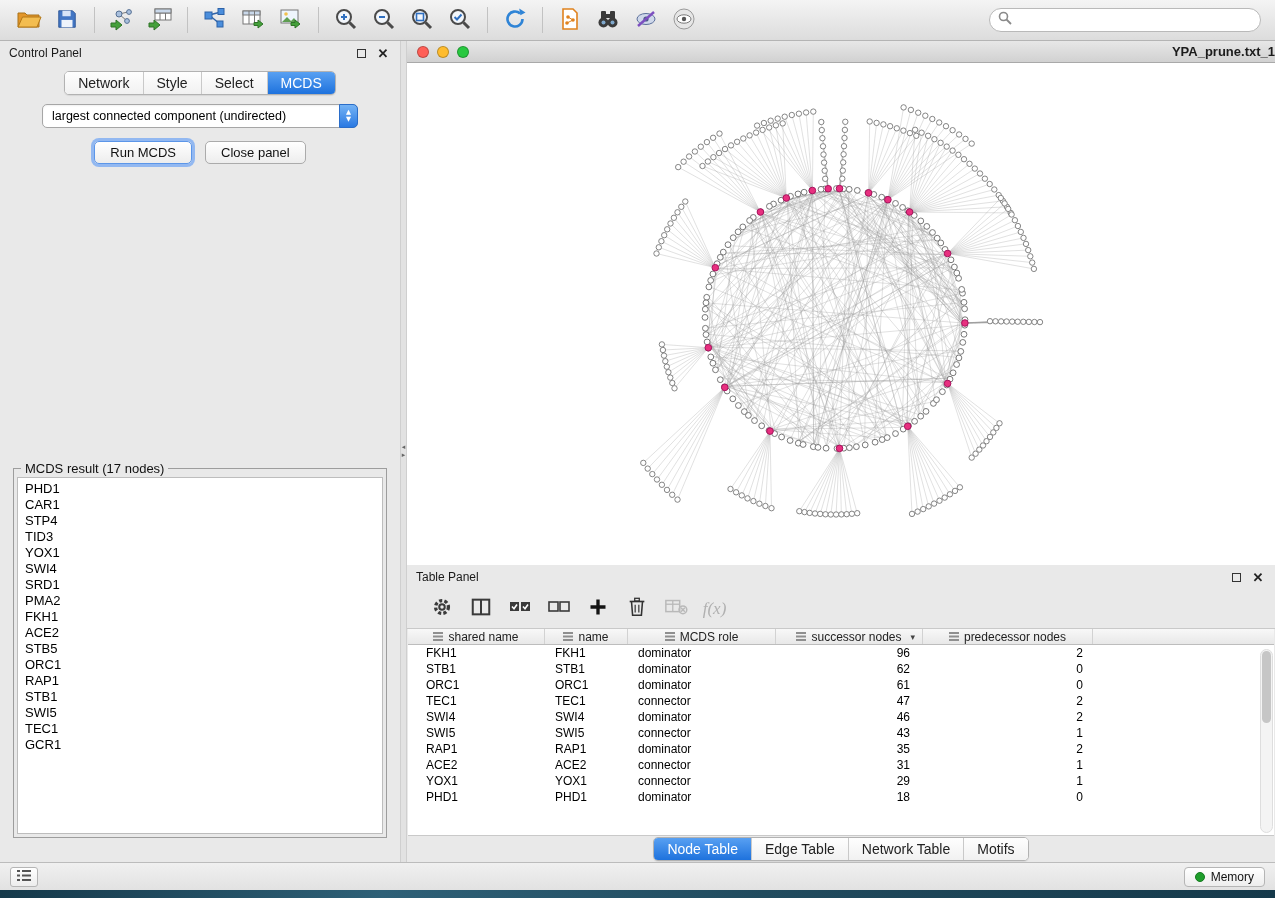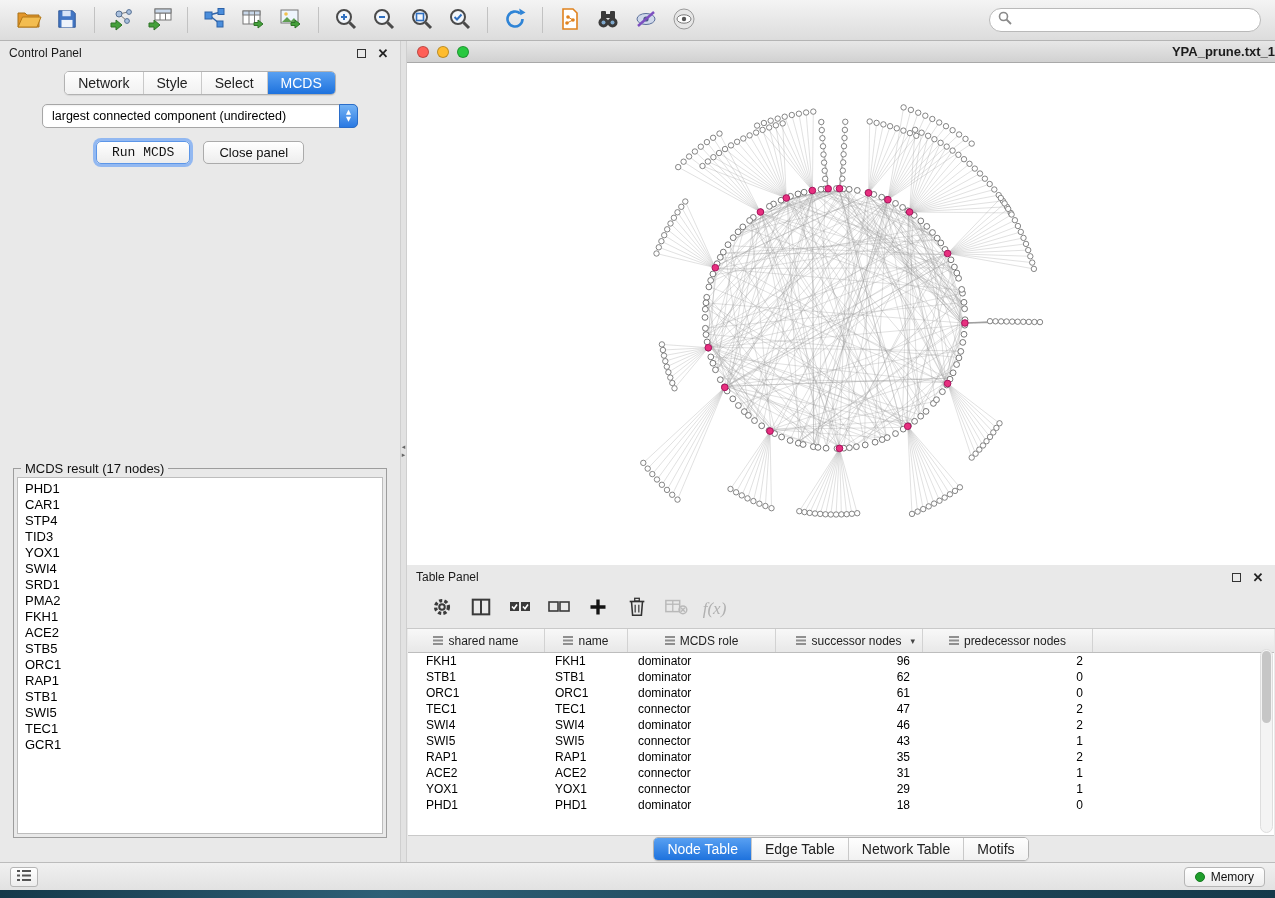--- a/index.html
+++ b/index.html
@@ -34,21 +34,21 @@
   .seg-item:last-child{border-right:none;}
   .seg-item.active{background:linear-gradient(#58a0f2,#1e72dd);color:#fff;}
   .cp-opt-label{text-align:center;font-size:13px;margin-top:22px;color:#000;}
   .combo{width:316px;height:24px;margin:9px auto 0;background:#fff;border:1px solid #a6a6a6;border-radius:5px;position:relative;
     display:flex;align-items:center;font-size:12.5px;padding:0 24px 0 9px;box-shadow:inset 0 1px 2px rgba(0,0,0,.06);cursor:pointer;}
   .combo-stepper{position:absolute;right:-1px;top:-1px;bottom:-1px;width:19px;border-radius:0 5px 5px 0;
     background:linear-gradient(#74b3f5,#2a79e2);border:1px solid #2a6dc9;display:flex;flex-direction:column;align-items:center;justify-content:center;color:#fff;}
   .combo-stepper span{font-size:6.5px;line-height:7px;font-family:"DejaVu Sans",sans-serif;}
   .cp-buttons{display:flex;justify-content:center;gap:13px;margin-top:13px;}
   .btn{font-size:13px;padding:3px 15px;background:linear-gradient(#ffffff,#ededed);border:1px solid #ababab;border-radius:5px;color:#111;cursor:pointer;}
-  .btn.focus-ring{box-shadow:0 0 0 3px rgba(88,152,246,.6);border-color:#5c96e8;font-family:Liberation Mono, monospace;}
+  .btn.focus-ring{box-shadow:0 0 0 3px rgba(88,152,246,.6);border-color:#5c96e8;}
   .cp-spacer{flex:1;}
   .result-group{margin:0 13px 24px;height:370px;border:1px solid #9d9d9d;position:relative;background:#e9e9e9;padding:8px 3px 3px;flex:0 0 auto;}
   .result-legend{position:absolute;top:-8px;left:7px;background:#e9e9e9;padding:0 4px;font-size:13px;color:#111;}
   .result-list{background:#fff;border:1px solid #bdbdbd;height:100%;overflow:hidden;padding:3px 0 0 7px;}
   .result-item{font-size:13px;line-height:16px;color:#000;cursor:default;}
 
   
   .splitter{width:7px;background:#e2e2e2;border-left:1px solid #cfcfcf;border-right:1px solid #cfcfcf;position:relative;flex:0 0 auto;cursor:col-resize;}
   .splitter-handle{position:absolute;top:402px;left:0;right:0;text-align:center;font-size:7px;color:#666;line-height:8px;font-family:"DejaVu Sans",sans-serif;}
 
@@ -65,21 +65,21 @@
   .net-canvas{flex:1;background:#fff;position:relative;}
   .net-canvas svg{position:absolute;left:0;top:0;width:100%;height:100%;}
 
   
   .table-panel{flex:1;display:flex;flex-direction:column;background:#e9e9e9;min-height:0;}
   .tp-toolbar{height:40px;background:#e9e9e9;border-bottom:1px solid #c9c9c9;display:flex;align-items:center;padding:0 16px;gap:2px;flex:0 0 auto;}
   .tp-btn{width:37px;height:30px;border:none;background:transparent;display:flex;align-items:center;justify-content:center;cursor:pointer;}
   .fx{font-family:"Liberation Serif",serif;font-style:italic;font-size:17px;color:#b0b0b0;}
   .table-region{flex:1;background:#fff;position:relative;overflow:hidden;border-bottom:1px solid #c9c9c9;margin:0 1px;}
   .thead,.trow{display:grid;grid-template-columns:137px 83px 148px 147px 170px 1fr;}
-  .thead{background:linear-gradient(#f8f8f8,#e8e8e8);border-bottom:1px solid #bdbdbd;height:24px;}
+  .thead{background:linear-gradient(#f8f8f8,#e8e8e8);border-bottom:1px solid #bdbdbd;height:16px;}
   .th{font-size:12px;color:#222;display:flex;align-items:center;justify-content:center;gap:5px;border-right:1px solid #d2d2d2;position:relative;cursor:pointer;white-space:nowrap;}
   .th .sort-chevron{position:absolute;right:7px;font-size:9px;color:#444;}
   .trow{height:16px;cursor:default;}
   .tcell{font-size:12px;color:#000;line-height:16px;white-space:nowrap;overflow:hidden;}
   .tcell.c0{padding-left:18px;}
   .tcell.c1{padding-left:10px;}
   .tcell.c2{padding-left:10px;}
   .tcell.c3{text-align:right;padding-right:13px;}
   .tcell.c4{text-align:right;padding-right:10px;}
   .vscroll{position:absolute;right:1px;top:20px;bottom:2px;width:13px;background:#f4f4f4;border:1px solid #dedede;border-radius:7px;cursor:pointer;}

